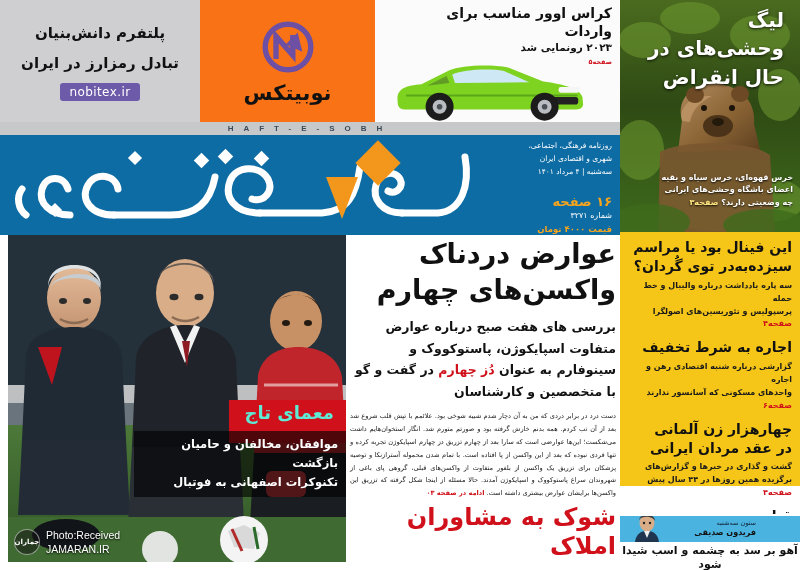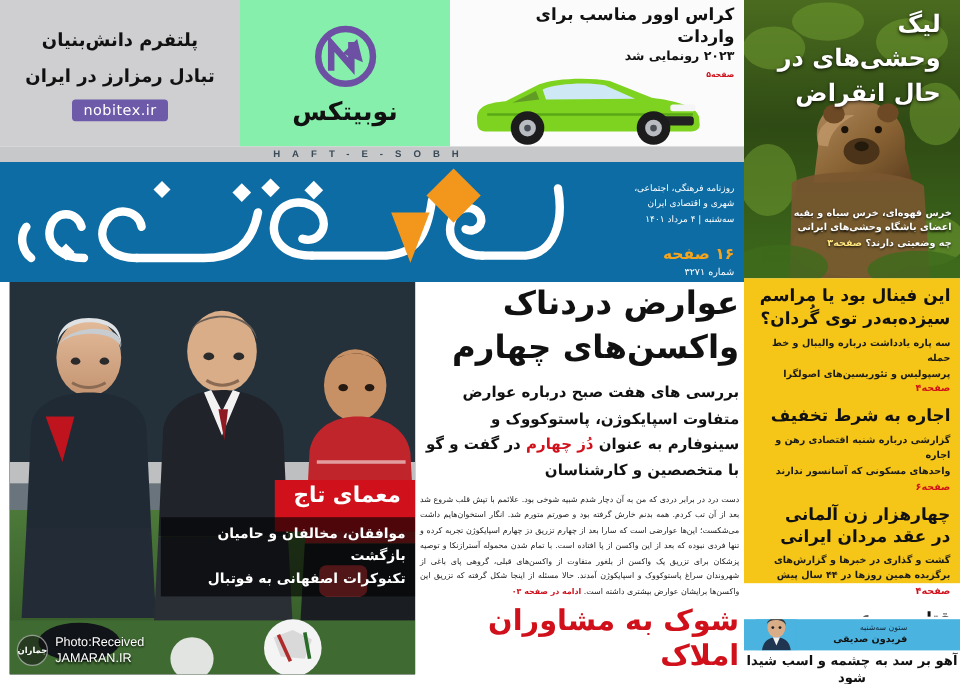--- a/index.html
+++ b/index.html
@@ -24,21 +24,21 @@
     line-height:1.5; direction:rtl;
   }
   .ad-nobitex-url {
     background:#6d5aa8; color:#fff; font-size:12px;
     padding:2px 10px; border-radius:3px; letter-spacing:.4px;
     font-family:"DejaVu Sans", sans-serif; direction:ltr;
   }
 
   .ad-nobitex-logo {
     position:absolute; top:0; left:200px; width:175px; height:122px;
-    background:#86efac; display:flex; flex-direction:column;
+    background:#f97316; display:flex; flex-direction:column;
     align-items:center; justify-content:center;
   }
   .nobitex-mark { width:60px; height:60px; }
   .ad-nobitex-logo .brand {
     font-size:21px; font-weight:bold; color:#111; margin-top:4px; direction:rtl;
   }
 
   .ad-car {
     position:absolute; top:0; left:375px; width:245px; height:122px;
     background:#fbfbfb; overflow:hidden;
@@ -76,38 +76,38 @@
     background:#c6c8ca; color:#3a4a57; font-size:8px; font-weight:bold;
     letter-spacing:10px; display:flex; align-items:center;
     justify-content:center; direction:ltr;
     font-family:"Liberation Sans", sans-serif;
   }
   .masthead {
     position:absolute; top:135px; left:0; width:620px; height:100px;
     background:#0e6ca4; overflow:hidden;
   }
   .mast-info {
-    position:absolute; top:15px; right:8px; width:108px;
+    position:absolute; top:4px; right:8px; width:108px;
     text-align:right; direction:rtl; color:#ffffff;
   }
   .mast-info .line { font-size:7.5px; line-height:1.75; }
   .mast-info .pages { font-size:13px; font-weight:bold; color:#f5a41d; margin-top:16px; }
   .mast-info .issue { font-size:8px; margin-top:2px; }
   .mast-info .price { font-size:8.5px; font-weight:bold; color:#f5a41d; margin-top:4px; }
   .mast-logo { position:absolute; top:2px; left:10px; width:470px; height:96px; }
 
   
   .main-photo {
     position:absolute; top:235px; left:8px; width:338px; height:327px;
     overflow:hidden; background:#2f3d33;
   }
   .photo-svg { position:absolute; inset:0; width:338px; height:327px; }
   .taj-badge {
     position:absolute; top:165px; right:0; padding:3px 12px 19px 16px;
-    background:#d0111b; color:#ffffff; font-size:18px; font-weight:bold;
+    background:#d0111b; color:#5eead4; font-size:18px; font-weight:bold;
     direction:rtl; line-height:1.15;
   }
   .taj-deck {
     position:absolute; top:196px; right:0; width:212px;
     background:rgba(0,0,0,.62); color:#fff; direction:rtl;
     text-align:right; font-size:11.5px; font-weight:bold;
     line-height:1.65; padding:4px 8px 5px 10px;
   }
   .photo-credit {
     position:absolute; bottom:6px; left:6px; display:flex;

